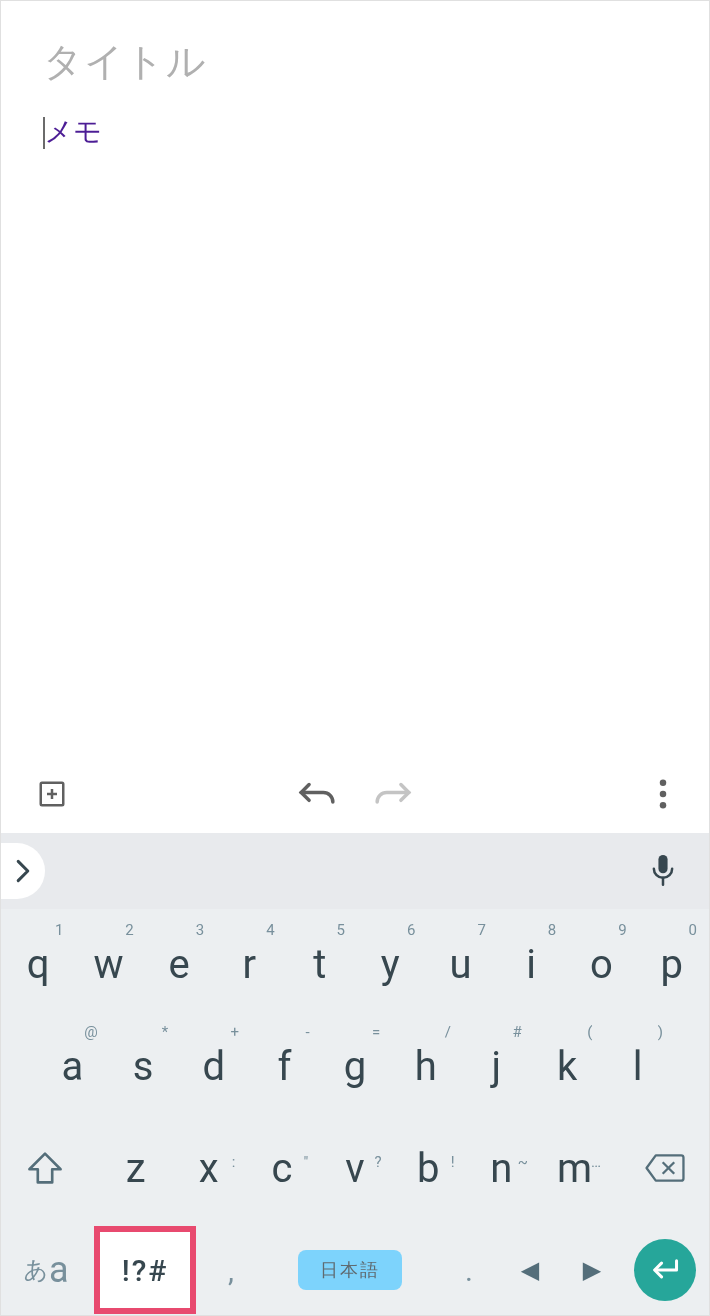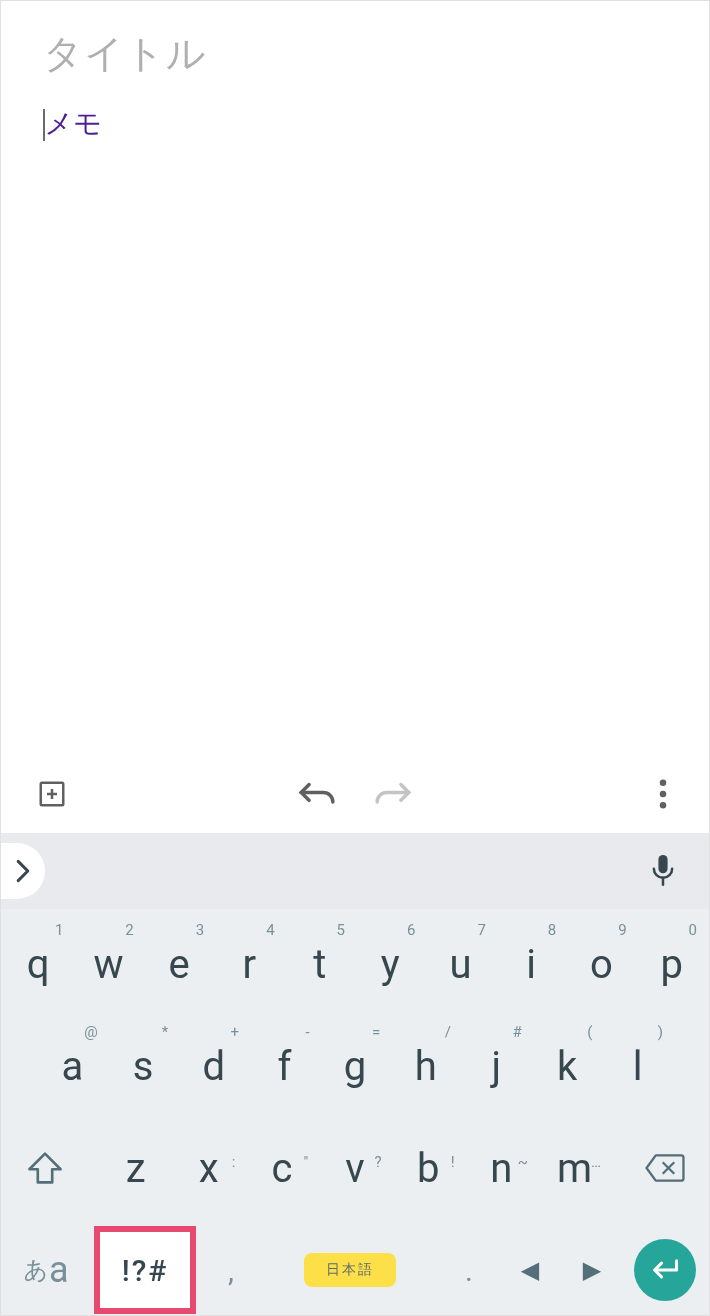--- a/index.html
+++ b/index.html
@@ -1,20 +1,20 @@
 <!DOCTYPE html>
 <html><head>
   <meta charset="utf-8">
   <style>
     * { margin: 0; padding: 0; box-sizing: border-box; font-family: -apple-system, Roboto, sans-serif; }
     html, body { width: 710px; height: 1316px; overflow: hidden; background: #fff; }
     .frame { width: 710px; height: 1316px; border: 1px solid #e0e0e0; position: relative; background: #fff; }
 
     
-    .note-area { padding: 26px 42px 0 42px; }
+    .note-area { padding: 34px 42px 0 42px; }
     .title-input { font-size: 39px; color: #b0b0b0; letter-spacing: 1px; margin-bottom: 24px; font-weight: 300; }
     .body-input { font-size: 28px; color: #4c1d95; letter-spacing: 0; position: relative; }
     .body-input .cursor { display: inline-block; width: 1.5px; height: 32px; background: #6b6b6b; vertical-align: middle; margin-right: 0px; position: relative; top: -1px; }
 
     
     .toolbar { position: absolute; left: 0; right: 0; top: 753px; height: 80px; display: flex; align-items: center; }
     .toolbar .spacer { flex: 1; }
     .toolbar .add-box { margin-left: 36px; }
     .toolbar .undo-redo { display: flex; gap: 38px; position: absolute; left: 50%; transform: translateX(-50%); }
     .toolbar .more { margin-right: 42px; }
@@ -39,21 +39,21 @@
 
     .row4 { height: 106px; padding: 0 2px 4px 2px; display: flex; align-items: center; }
     .row4 > * { display: flex; align-items: center; justify-content: center; height: 100%; }
     .lang-switch { width: 86px; flex: 0 0 86px; color: #78909c; }
     .lang-switch .a-glyph { font-size: 24px; }
     .lang-switch .b-glyph { font-size: 36px; margin-left: 1px; }
     .symbol-key-wrap { width: 112px; flex: 0 0 112px; position: relative; }
     .symbol-key { width: 102px; height: 88px; background: #fff; border: 6px solid #e84a6f; display: flex; align-items: center; justify-content: center; font-size: 30px; font-weight: 500; color: #37474f; letter-spacing: 2px; }
     .comma-key, .period-key { width: 60px; flex: 0 0 60px; font-size: 30px; color: #78909c; }
     .space-key { flex: 1; display: flex; align-items: center; justify-content: center; }
-    .space-pill { background: #fde047; color: #5f6a70; font-size: 14px; padding: 8px 22px; border-radius: 8px; letter-spacing: 2px; }
+    .space-pill { background: #7dd3fc; color: #5f6a70; font-size: 18px; padding: 8px 22px; border-radius: 8px; letter-spacing: 2px; }
     .arrow-key { width: 62px; flex: 0 0 62px; color: #546e7a; font-size: 24px; }
     .enter-key { width: 84px; flex: 0 0 84px; }
     .enter-circle { width: 62px; height: 62px; border-radius: 50%; background: #26a69a; display: flex; align-items: center; justify-content: center; }
   </style>
 </head>
 <body>
 
 <div class="frame">
 
   <div class="note-area">

